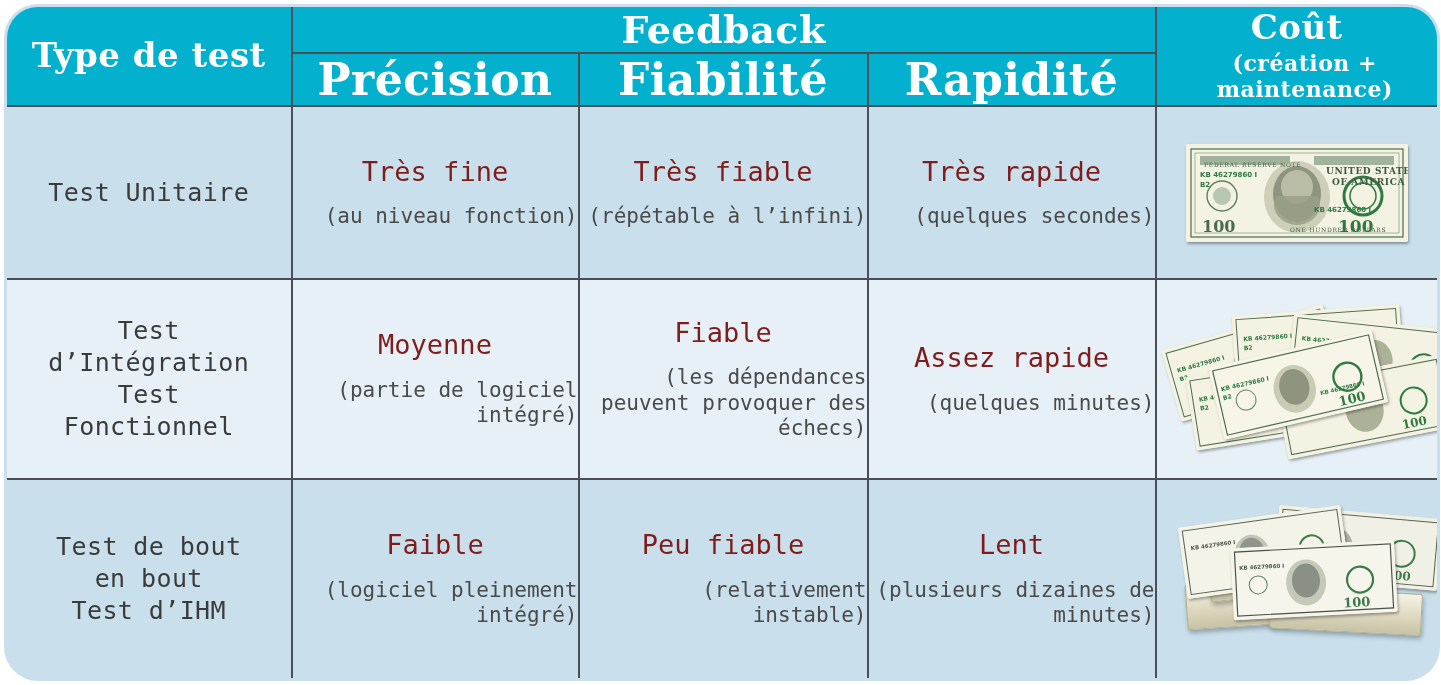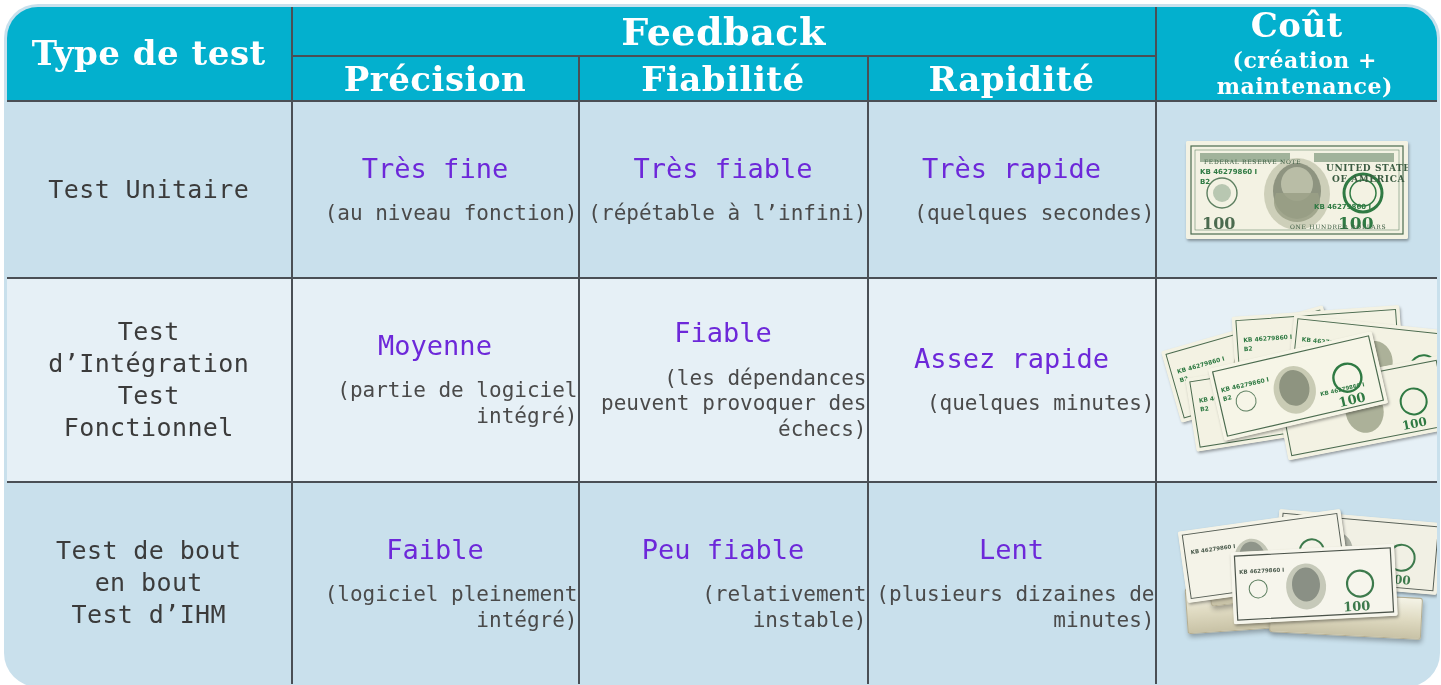--- a/index.html
+++ b/index.html
@@ -43,21 +43,21 @@
 
   
   th.hdr {
     background: #03b0ce;
     color: #ffffff;
     font-family: "DejaVu Serif", serif;
     font-weight: bold;
     letter-spacing: 0.5px;
   }
   th.hdr-top     { font-size: 38px; }
-  th.hdr-sub     { font-size: 34px; }
+  th.hdr-sub     { font-size: 44px; }
   th.hdr-rowspan { font-size: 34px; line-height: 1.05; }
   th.hdr-cost    { font-size: 34px; line-height: 1.1; margin-top: 16px; }
   .cost-sub {
     display: block;
     font-size: 22px;
     line-height: 1.18;
     margin-top: 4px;
     padding-left: 16px;
   }
 
@@ -72,21 +72,21 @@
   td.cell-type {
     font-weight: normal;
     font-size: 25px;
     line-height: 1.28;
     letter-spacing: 0.4px;
   }
   .main-val {
     display: block;
     font-size: 27px;
     line-height: 1.2;
-    color: #6d28d9;
+    color: #7f1d1d;
   }
   .sub-val {
     display: block;
     font-size: 21px;
     line-height: 1.22;
     color: #4a4a4a;
     margin-top: 16px;
     text-align: right;
   }
   td.cell-cost { padding: 4px 0; }

